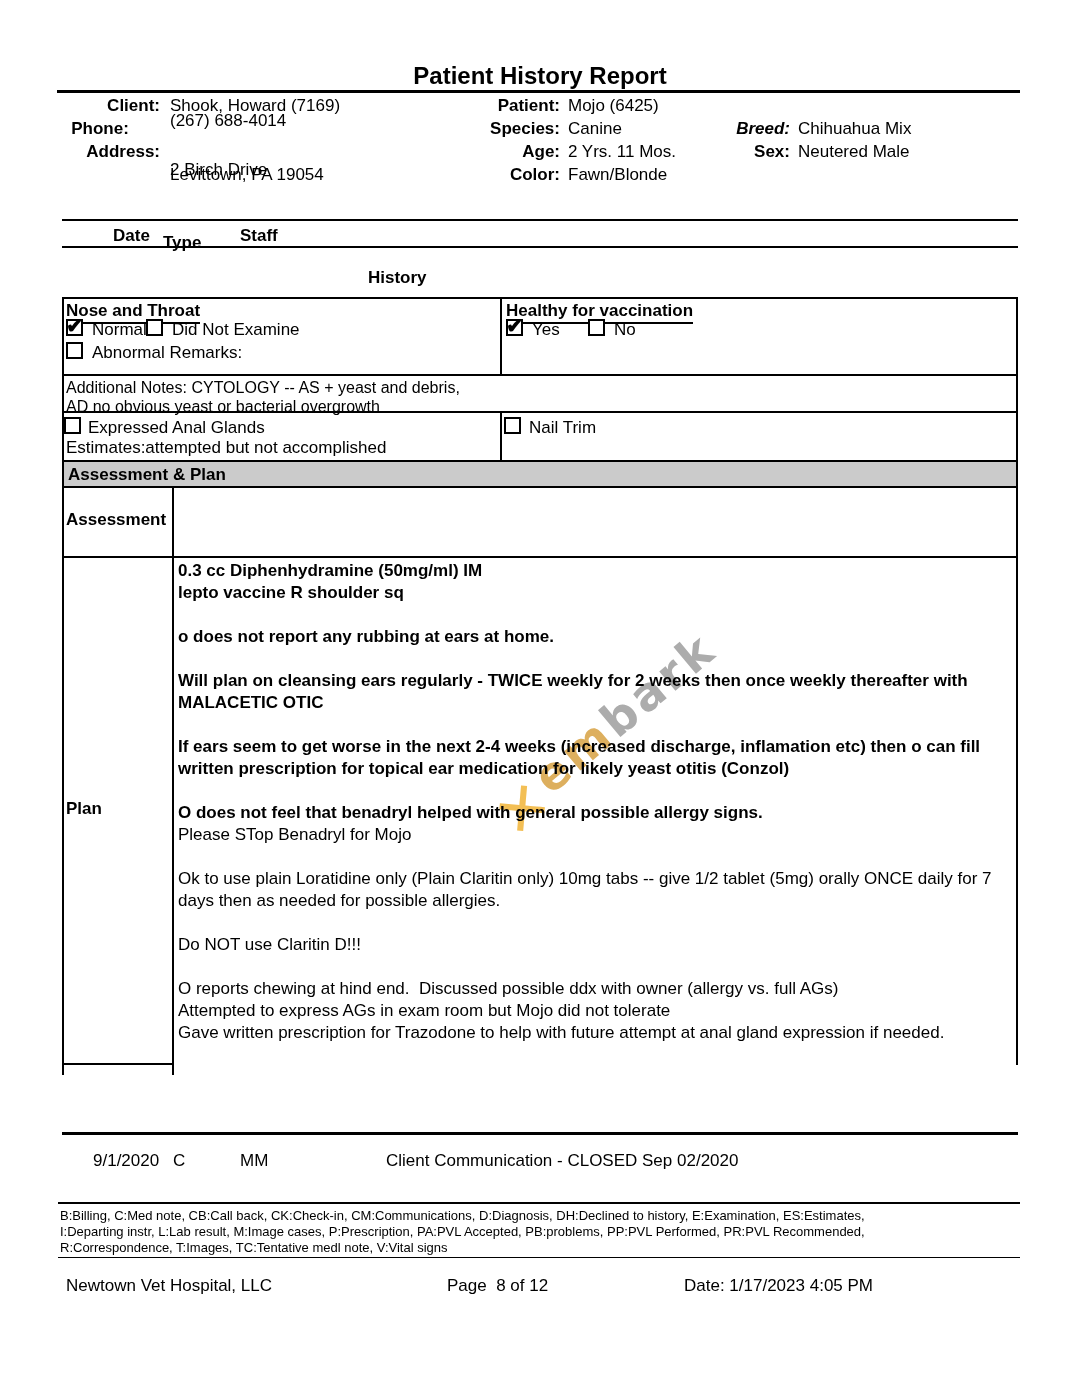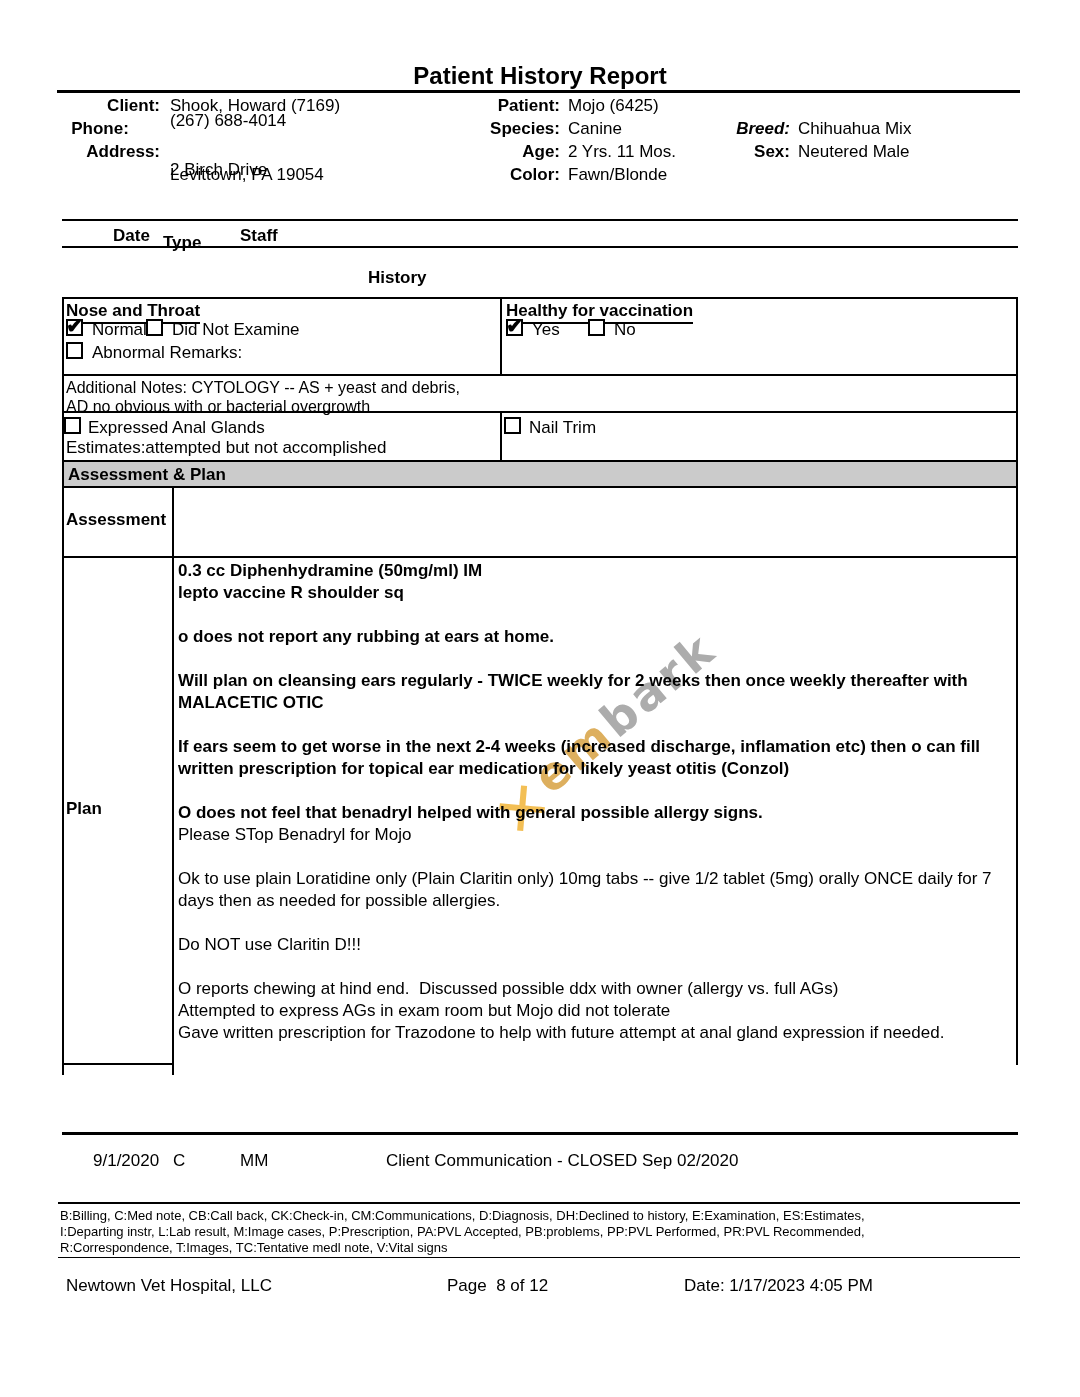--- a/index.html
+++ b/index.html
@@ -98,21 +98,21 @@
 <span class="cb" style="left:66px; top:342px;"></span>
 <span class="abs" style="left:92px; top:343px;">Abnormal Remarks:</span>
 
 <span class="abs b" style="left:506px; top:301px;"><span class="ul">Healthy for vaccination</span></span>
 <span class="cb checked" style="left:506px; top:319px;"></span>
 <span class="abs" style="left:532px; top:320px;">Yes</span>
 <span class="cb" style="left:588px; top:319px;"></span>
 <span class="abs" style="left:614px; top:320px;">No</span>
 
 <span class="abs small" style="left:66px; top:379px;">Additional Notes: CYTOLOGY -- AS + yeast and debris,</span>
-<span class="abs small" style="left:66px; top:398px;">AD no obvious with or bacterial overgrowth</span>
+<span class="abs small" style="left:66px; top:398px;">AD no obvious yeast or bacterial overgrowth</span>
 
 <span class="cb" style="left:64px; top:417px;"></span>
 <span class="abs" style="left:88px; top:418px;">Expressed Anal Glands</span>
 <span class="abs" style="left:66px; top:438px;">Estimates:attempted but not accomplished</span>
 <span class="cb" style="left:504px; top:417px;"></span>
 <span class="abs" style="left:529px; top:418px;">Nail Trim</span>
 
 <span class="abs b" style="left:68px; top:465px;">Assessment &amp; Plan</span>
 <span class="abs b" style="left:66px; top:510px;">Assessment</span>
 <div class="content-block" style="left:178px; top:489px; width:832px;"><div>&nbsp;</div></div>

